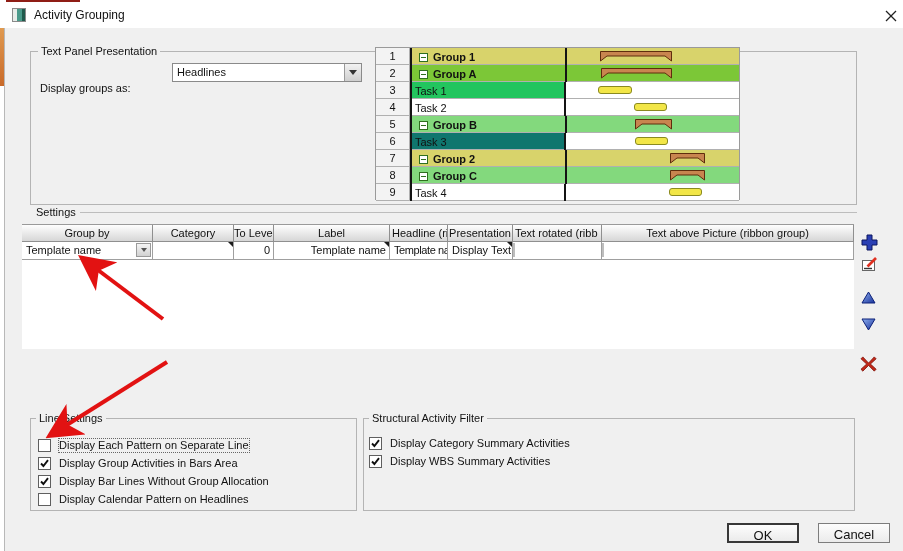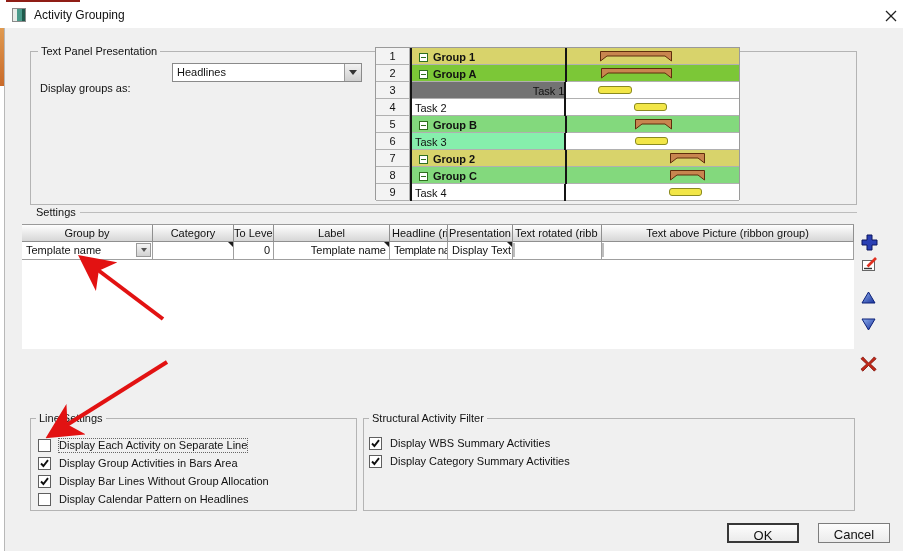--- a/index.html
+++ b/index.html
@@ -132,21 +132,21 @@
         <div class="pline"></div>
         <div class="pbars" style="background: rgb(124, 199, 55);">
           <svg width="71" height="11" class="sumbar" style="left: 34px; position: absolute;">
             <path d="M0.5,0.5 L70.5,0.5 L70.5,10 L64,5 L7,5 L0.5,10 Z" fill="#c8854f" stroke="#5f2d0d"></path>
           </svg>
         </div>
       </div>
       <div class="prow">
         <div class="pnum">3</div>
         <div class="pline"></div>
-        <div class="pname" style="background: #737373; justify-content: flex-end;">
+        <div class="pname" style="background: #22c55e;">
           <span>Task 1</span>
         </div>
         <div class="pline"></div>
         <div class="pbars" style="background: rgb(255, 255, 255);">
           <div class="taskbar" style="left: 32px; width: 34px; background: rgb(242, 230, 71);"></div>
         </div>
       </div>
       <div class="prow">
         <div class="pnum">4</div>
         <div class="pline"></div>
@@ -168,21 +168,21 @@
         <div class="pline"></div>
         <div class="pbars" style="background: rgb(131, 217, 125);">
           <svg width="37" height="11" class="sumbar" style="left: 68px; position: absolute;">
             <path d="M0.5,0.5 L36.5,0.5 L36.5,10 L30,5 L7,5 L0.5,10 Z" fill="#c8854f" stroke="#5f2d0d"></path>
           </svg>
         </div>
       </div>
       <div class="prow">
         <div class="pnum">6</div>
         <div class="pline"></div>
-        <div class="pname" style="background: #86efac;">
+        <div class="pname" style="background: #0f766e;">
           <span>Task 3</span>
         </div>
         <div class="pline"></div>
         <div class="pbars" style="background: rgb(255, 255, 255);">
           <div class="taskbar" style="left: 69px; width: 33px; background: rgb(242, 230, 71);"></div>
         </div>
       </div>
       <div class="prow">
         <div class="pnum">7</div>
         <div class="pline"></div>
@@ -302,21 +302,21 @@
     <svg width="18" height="17">
       <path d="M3,2 L9,8.5 L15,2 L17,4 L11,9.5 L17,15 L15,17 L9,11 L3,17 L1,15 L7,9.5 L1,4 Z" transform="scale(0.95)" fill="#c22818" stroke="#7a1008" stroke-width="0.8"></path>
     </svg>
   </div>
 
   <div class="groupbox" style="left:30px; top:418px; width:327px; height:93px;"></div>
   <span class="legend" style="left:36px; top:412px;">Line Settings</span>
   <div id="line-checks" style="position:absolute; left:38px; top:439px;">
       <div class="cbrow focused">
         <span class="cbox"></span>
-        <span class="cbl">Display Each Activity on Separate Line</span>
+        <span class="cbl">Display Each Pattern on Separate Line</span>
       </div>
       <div class="cbrow">
         <span class="cbox">
           <svg width="11" height="11" viewBox="0 0 11 11">
             <path d="M2,5.5 L4.4,8 L9,2.2" stroke="#101010" stroke-width="1.9" fill="none"></path>
           </svg>
         </span>
         <span class="cbl">Display Group Activities in Bars Area</span>
       </div>
       <div class="cbrow">
@@ -335,29 +335,29 @@
 
   <div class="groupbox" style="left:363px; top:418px; width:492px; height:93px;"></div>
   <span class="legend" style="left:369px; top:412px;">Structural Activity Filter</span>
   <div id="struct-checks" style="position:absolute; left:369px; top:437px;">
       <div class="cbrow">
         <span class="cbox">
           <svg width="11" height="11" viewBox="0 0 11 11">
             <path d="M2,5.5 L4.4,8 L9,2.2" stroke="#101010" stroke-width="1.9" fill="none"></path>
           </svg>
         </span>
-        <span class="cbl">Display WBS Summary Activities</span>
+        <span class="cbl">Display Category Summary Activities</span>
       </div>
       <div class="cbrow">
         <span class="cbox">
           <svg width="11" height="11" viewBox="0 0 11 11">
             <path d="M2,5.5 L4.4,8 L9,2.2" stroke="#101010" stroke-width="1.9" fill="none"></path>
           </svg>
         </span>
-        <span class="cbl">Display Category Summary Activities</span>
+        <span class="cbl">Display WBS Summary Activities</span>
       </div>
     </div>
 
   <div class="btn btn-default" style="left:727px; top:523px;">OK</div>
   <div class="btn btn-normal" style="left:818px; top:523px;">Cancel</div>
 
   <svg class="arrows" id="arrow-layer">
     <defs>
       <marker id="ah" markerWidth="9" markerHeight="9" refX="6.5" refY="4.5" orient="auto">
         <path d="M0,0 L9,4.5 L0,9 L2.5,4.5 Z" fill="#e21212"></path>

